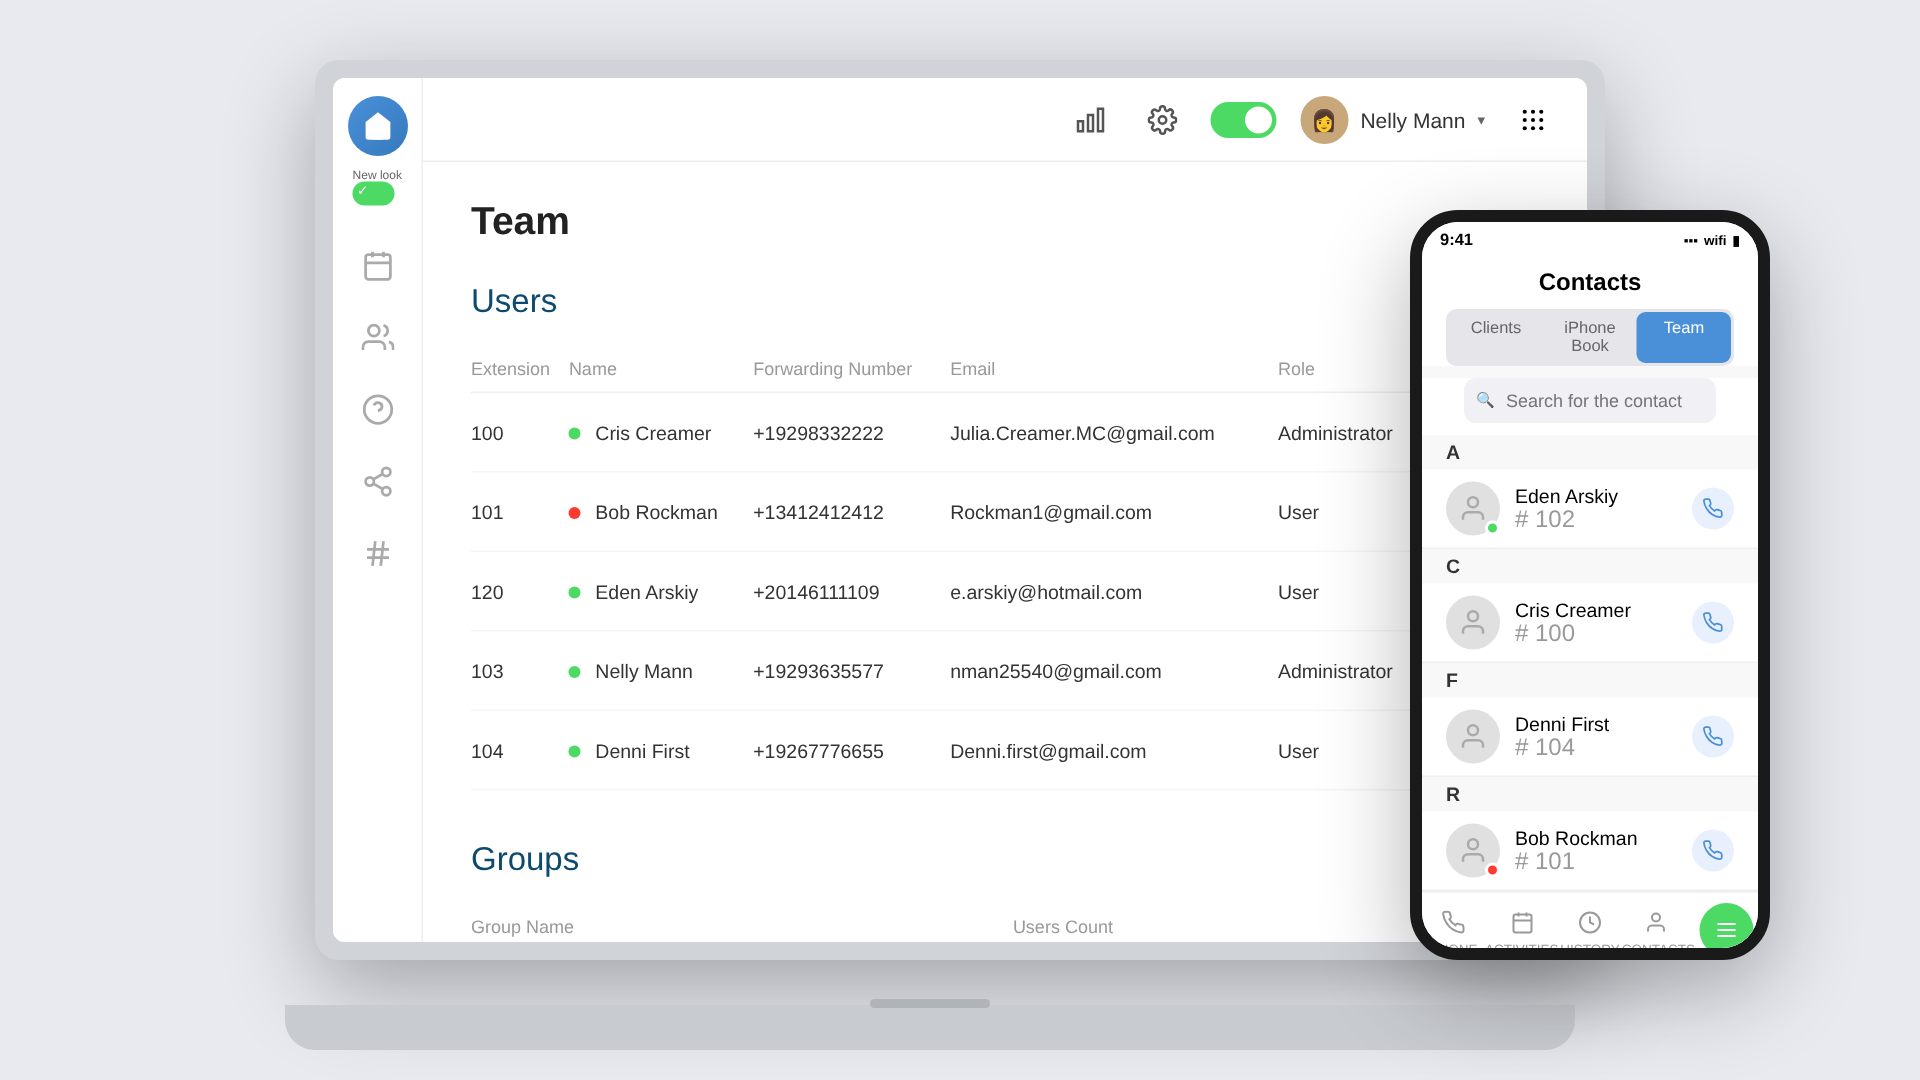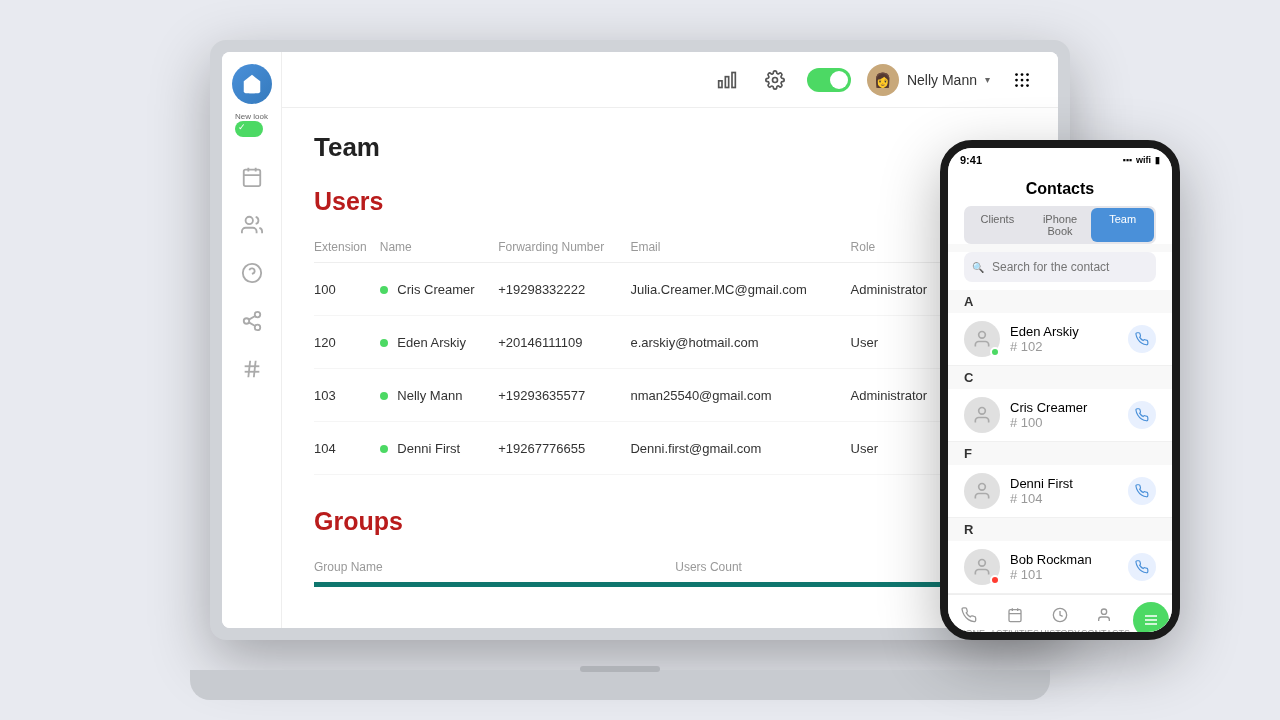--- a/index.html
+++ b/index.html
@@ -232,23 +232,23 @@
       color: #222;
       margin-bottom: 24px;
     }
     .section-header {
       display: flex;
       align-items: center;
       justify-content: space-between;
       margin-bottom: 16px;
     }
     .section-title {
-      font-size: 25px;
-      font-weight: 700;
-      color: #b91c1c;
+      font-size: 22px;
+      font-weight: 400;
+      color: #0c4a6e;
     }
     .add-btn {
       width: 28px;
       height: 28px;
       background: #4cd964;
       border-radius: 6px;
       display: flex;
       align-items: center;
       justify-content: center;
       cursor: pointer;
@@ -369,21 +369,21 @@
       cursor: pointer;
       color: #666;
     }
     .phone-tab.active {
       background: #4a90d9;
       color: white;
     }
 
     .phone-search {
       background: #fff;
-      padding: 0 16px 8px;
+      padding: 0 28px 8px;
     }
     .phone-search-input {
       width: 100%;
       height: 30px;
       background: #f0f0f5;
       border: none;
       border-radius: 8px;
       padding: 0 10px 0 28px;
       font-size: 12px;
       color: #999;
@@ -448,21 +448,21 @@
     }
     .contact-info {
       flex: 1;
     }
     .contact-name {
       font-size: 13px;
       font-weight: 500;
       color: #000;
     }
     .contact-ext {
-      font-size: 13px;
+      font-size: 16px;
       color: #999;
     }
     .contact-call-btn {
       width: 28px;
       height: 28px;
       border-radius: 50%;
       background: #e8f0fe;
       display: flex;
       align-items: center;
       justify-content: center;
@@ -657,20 +657,46 @@
           <div class="action-btn">
             <svg width="16" height="16" viewBox="0 0 24 24" fill="none" stroke="currentColor" stroke-width="2">
                               <path d="M1 12s4-8 11-8 11 8 11 8-4 8-11 8-11-8-11-8z"></path>
                               <circle cx="12" cy="12" r="3"></circle>
                             </svg>
           </div>
         </div>
       </td>
     </tr>
                     <tr>
+      <td>101</td>
+      <td>
+        <span class="status-dot dot-red"></span>
+        Bob Rockman
+      </td>
+      <td>+13412412412</td>
+      <td>Rockman1@gmail.com</td>
+      <td>User</td>
+      <td>
+        <div class="row-actions">
+          <div class="action-btn">
+            <svg width="16" height="16" viewBox="0 0 24 24" fill="none" stroke="currentColor" stroke-width="2">
+                              <path d="M11 4H4a2 2 0 0 0-2 2v14a2 2 0 0 0 2 2h14a2 2 0 0 0 2-2v-7"></path>
+                              <path d="M18.5 2.5a2.121 2.121 0 0 1 3 3L12 15l-4 1 1-4 9.5-9.5z"></path>
+                            </svg>
+          </div>
+          <div class="action-btn">
+            <svg width="16" height="16" viewBox="0 0 24 24" fill="none" stroke="currentColor" stroke-width="2">
+                              <path d="M1 12s4-8 11-8 11 8 11 8-4 8-11 8-11-8-11-8z"></path>
+                              <circle cx="12" cy="12" r="3"></circle>
+                            </svg>
+          </div>
+        </div>
+      </td>
+    </tr>
+                    <tr>
       <td>120</td>
       <td>
         <span class="status-dot dot-green"></span>
         Eden Arskiy
       </td>
       <td>+20146111109</td>
       <td>e.arskiy@hotmail.com</td>
       <td>User</td>
       <td>
         <div class="row-actions">

